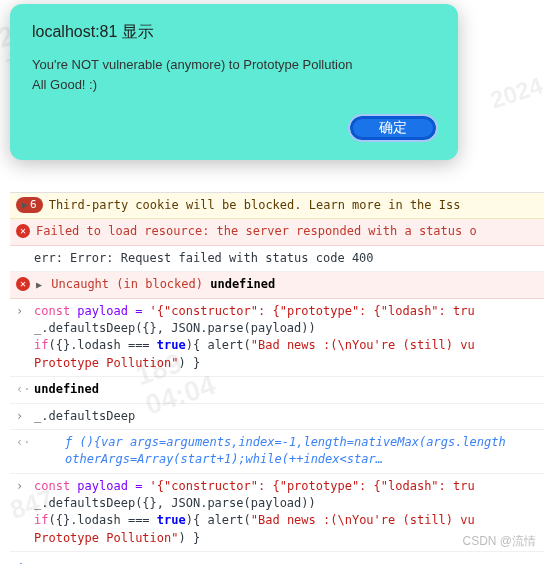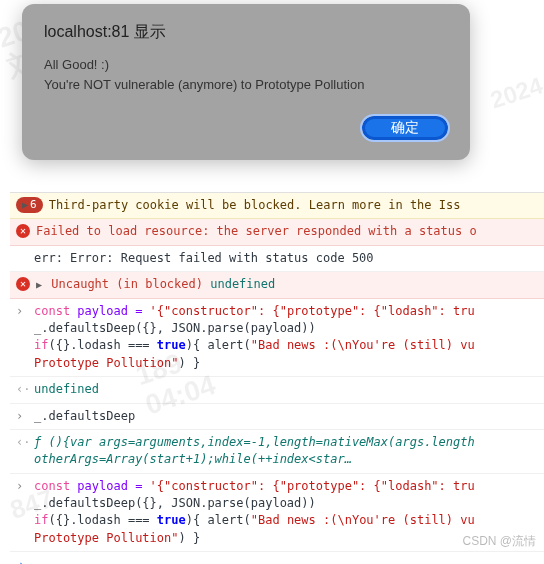--- a/index.html
+++ b/index.html
@@ -7,23 +7,23 @@
   width: 544px;
   height: 564px;
   font-family: -apple-system, "Segoe UI", Arial, sans-serif;
   background: #fff;
   position: relative;
   overflow: hidden;
   font-size: 13px;
 }
 .dialog {
   position: absolute;
-  top: 4px; left: 22px;
+  top: 4px; left: 10px;
   width: 448px;
-  background: #a3a3a3;
+  background: #5eead4;
   border-radius: 12px;
   box-shadow: 0 4px 20px rgba(0,0,0,0.25);
   padding: 18px 22px 20px 22px;
   z-index: 10;
 }
 .dialog-title { font-size: 16px; color: #222; margin-bottom: 12px; }
 .dialog-body { font-size: 13px; color: #333; line-height: 1.5; }
 .dialog-actions { display: flex; justify-content: flex-end; margin-top: 22px; }
 .ok-btn {
   background: #1a73e8;
@@ -81,27 +81,27 @@
   width: 14px; height:14px; border-radius:50%;
   background:#d93025; color:#fff; font-size:10px;
   display:inline-flex; align-items:center; justify-content:center;
   flex-shrink: 0; margin-top:1px; font-weight:bold;
 }
 .arrow { color:#888; flex-shrink:0; width:12px; }
 .arrow.return { color:#aaa; }
 .msg { flex:1; word-break: break-all; overflow: hidden; }
 .msg.warn { color:#5c3c00; }
 .msg.error { color:#c0392b; }
-.undef { color: #0f766e; }
+.undef { color: #000000; font-weight: bold; }
 .kw-const { color:#ec4899; }
 .kw-var { color:#7f00ff; }
 .kw-str { color:#c41a16; }
 .kw-bool { color:#0000ff;font-weight:bold; }
 .italic { font-style: italic; color:#5f6368; }
-.fn-f { font-style: italic; color:#0f766e; }
+.fn-f { font-style: italic; color:#3b82f6;margin-left:31px; }
 .caret {
   color:#1a73e8;
   padding: 6px 8px;
   font-weight:bold;
 }
 .tri { font-size:10px; color:#606060; margin-right:2px; }
 .csdn {
   position:absolute; right:8px; bottom: 14px;
   color: rgba(0,0,0,0.28); font-size:12px;text-align:right;
 }
@@ -113,22 +113,22 @@
 <div class="wm wm1">2024
 刘遨</div>
 <div class="wm wm2">2024</div>
 <div class="wm wm3">189
 04:04</div>
 <div class="wm wm4">847</div>
 
 <div class="dialog">
   <div class="dialog-title">localhost:81 显示</div>
   <div class="dialog-body">
+    <div>You're NOT vulnerable (anymore) to Prototype Pollution</div>
     <div>All Good! :)</div>
-    <div>You're NOT vulnerable (anymore) to Prototype Pollution</div>
   </div>
   <div class="dialog-actions">
     <button class="ok-btn">确定</button>
   </div>
 </div>
 
 <div class="console">
 
   <div class="row warn">
     <span class="badge red">
@@ -138,21 +138,21 @@
     <span class="msg warn">Third-party cookie will be blocked. Learn more in the Iss</span>
   </div>
 
   <div class="row error">
     <span class="icon-err">✕</span>
     <span class="msg error">Failed to load resource: the server responded with a status o</span>
   </div>
 
   <div class="row info">
     <span class="arrow"></span>
-    <span class="msg">err: Error: Request failed with status code 500</span>
+    <span class="msg">err: Error: Request failed with status code 400</span>
   </div>
 
   <div class="row error">
     <span class="icon-err">✕</span>
     <span class="msg error">
       <span class="tri">▶</span>
       <span>Uncaught (in blocked)</span>
       <span class="undef">undefined</span>
     </span>
   </div>

